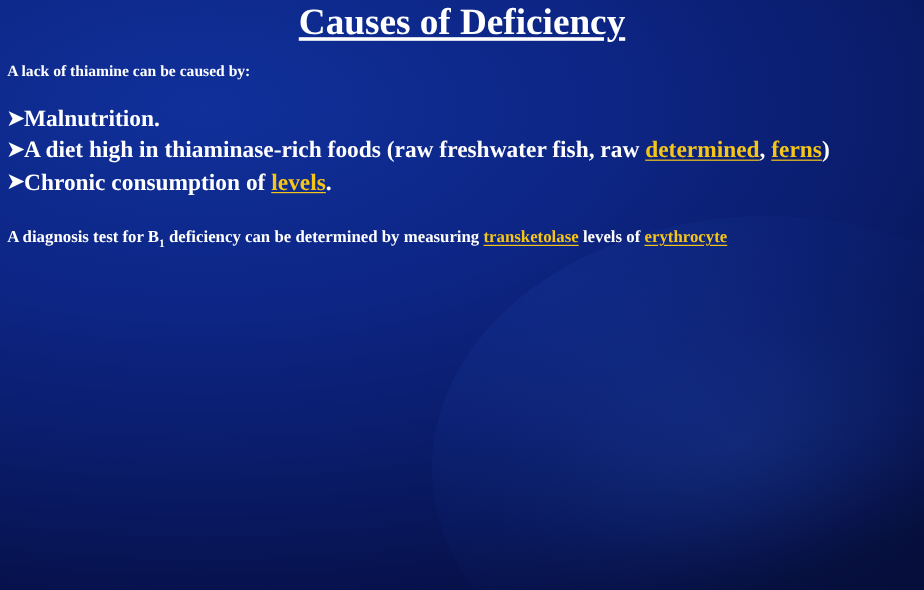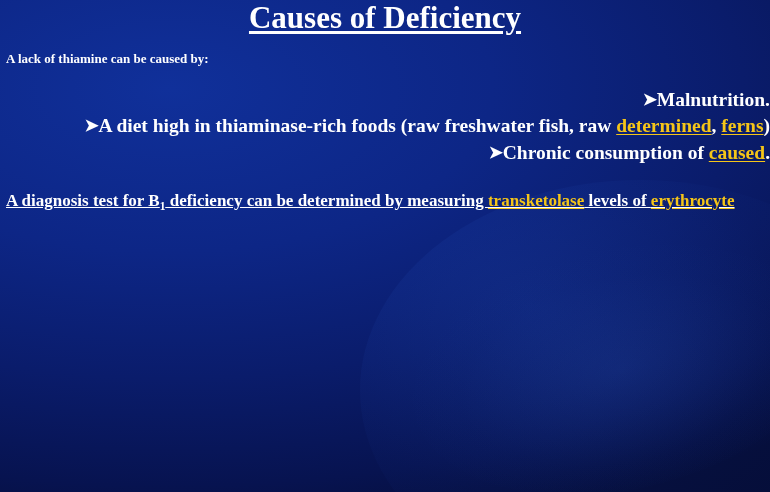--- a/index.html
+++ b/index.html
@@ -61,21 +61,20 @@
     text-underline-offset: 3px;
   }
   .lead {
     color: #ffffff;
     font-weight: bold;
     font-size: 13px;
     margin: 16px 0 0 6px;
   }
   .bullets {
     margin: 20px 0 0 2px;
-    text-align: right;
   }
   .bullet {
     color: #ffffff;
     font-weight: bold;
     font-size: 19.5px;
     line-height: 1.33;
     display: block;
     margin: 0 0 1px 0;
     padding-left: 4px;
     text-indent: 0;
@@ -101,24 +100,23 @@
     font-size: 25px;
     margin-top: 62px;
   }
   .subtitle span.u {
     text-decoration: underline;
     text-underline-offset: 3px;
   }
   .para {
     color: #ffffff;
     font-weight: bold;
-    font-size: 17px;
+    font-size: 14px;
     line-height: 1.35;
     margin: 24px 0 0 6px;
-    text-decoration: underline;
   }
   sub {
     font-size: 0.68em;
     vertical-align: baseline;
     position: relative;
     top: 4px;
   }
 </style>
 </head>
 <body>
@@ -138,21 +136,21 @@
       <div class="bullet">
         <span class="arrow">➤</span><span>Malnutrition.</span>
       </div>
 
       <div class="bullet">
         <span class="arrow">➤</span><span>A diet high in thiaminase-rich foods (raw freshwater fish, raw </span><a class="link" href="#">determined</a><span>, </span><a class="link" href="#">ferns</a><span>)</span>
       </div>
 
 
       <div class="bullet">
-        <span class="arrow">➤</span><span>Chronic consumption of </span><a class="link" href="#">caused</a><span>.</span>
+        <span class="arrow">➤</span><span>Chronic consumption of </span><a class="link" href="#">levels</a><span>.</span>
       </div>
 
     </div>
 
 
     <div class="para"><span>A diagnosis test for B</span><sub>1</sub><span> deficiency can be determined by measuring </span><a class="link" href="#">transketolase</a><span> levels of </span><a class="link" href="#">erythrocyte</a></div>
 
   </div>
 </div>
 

